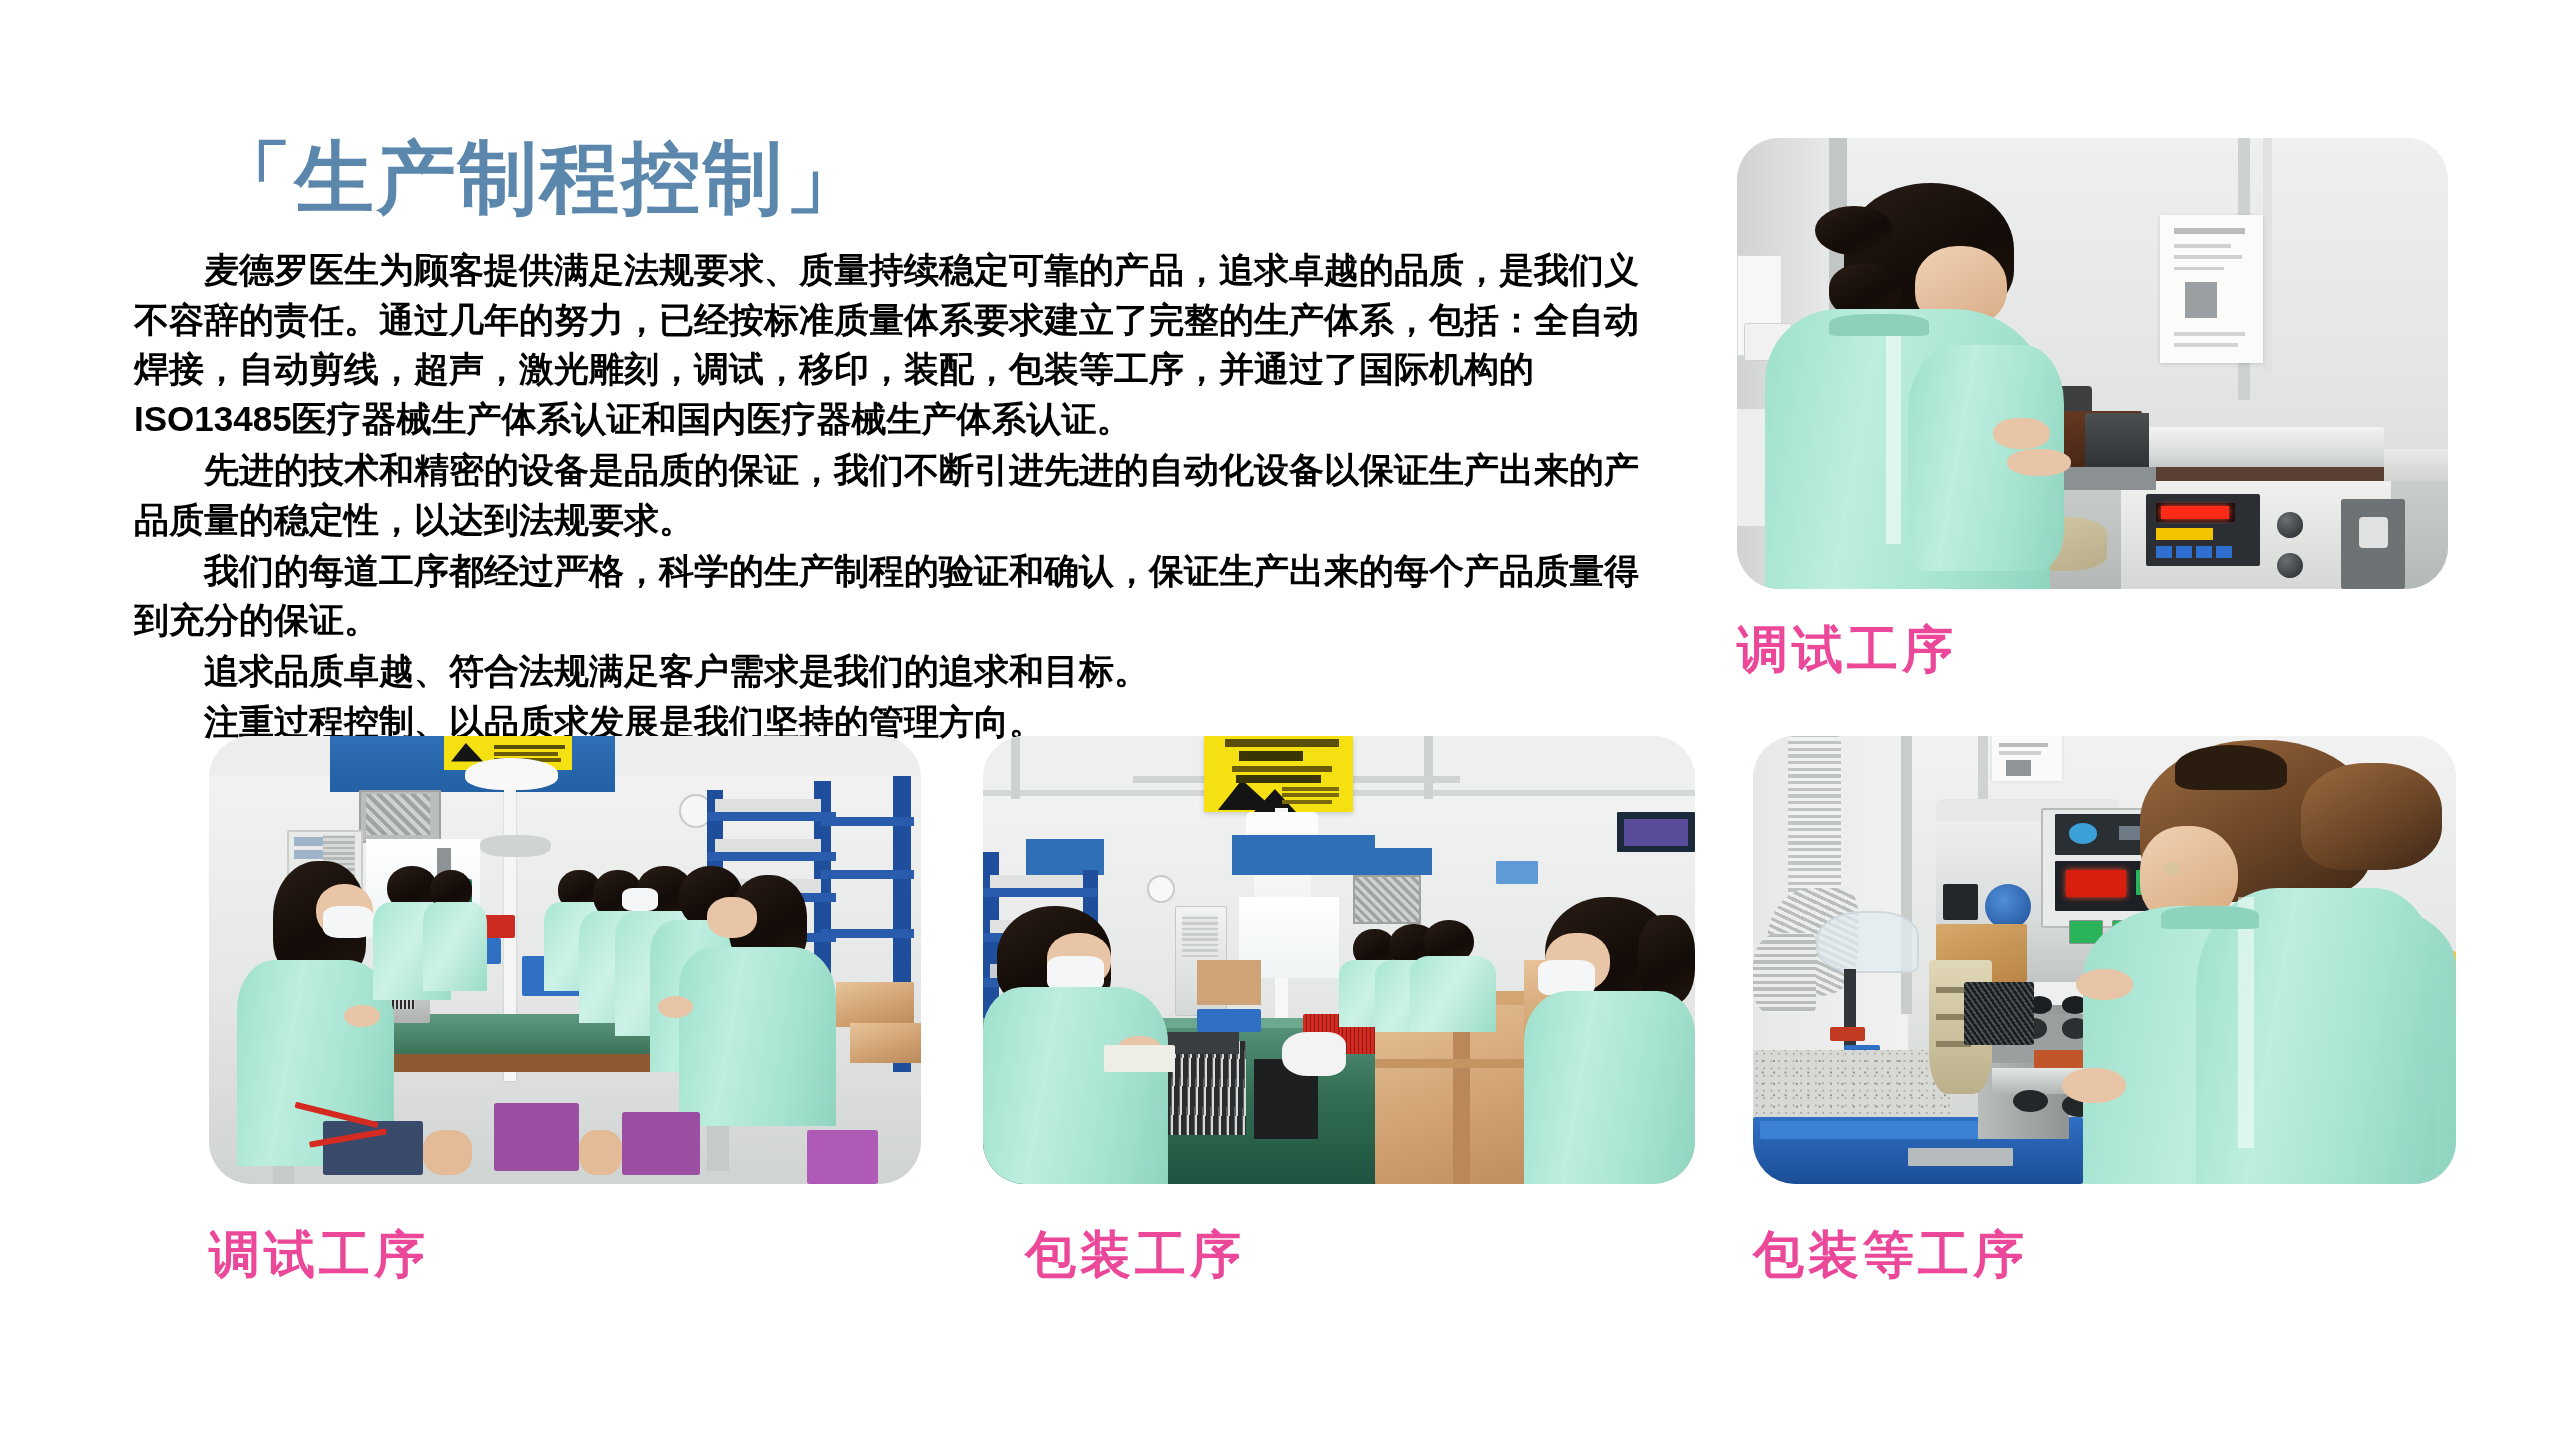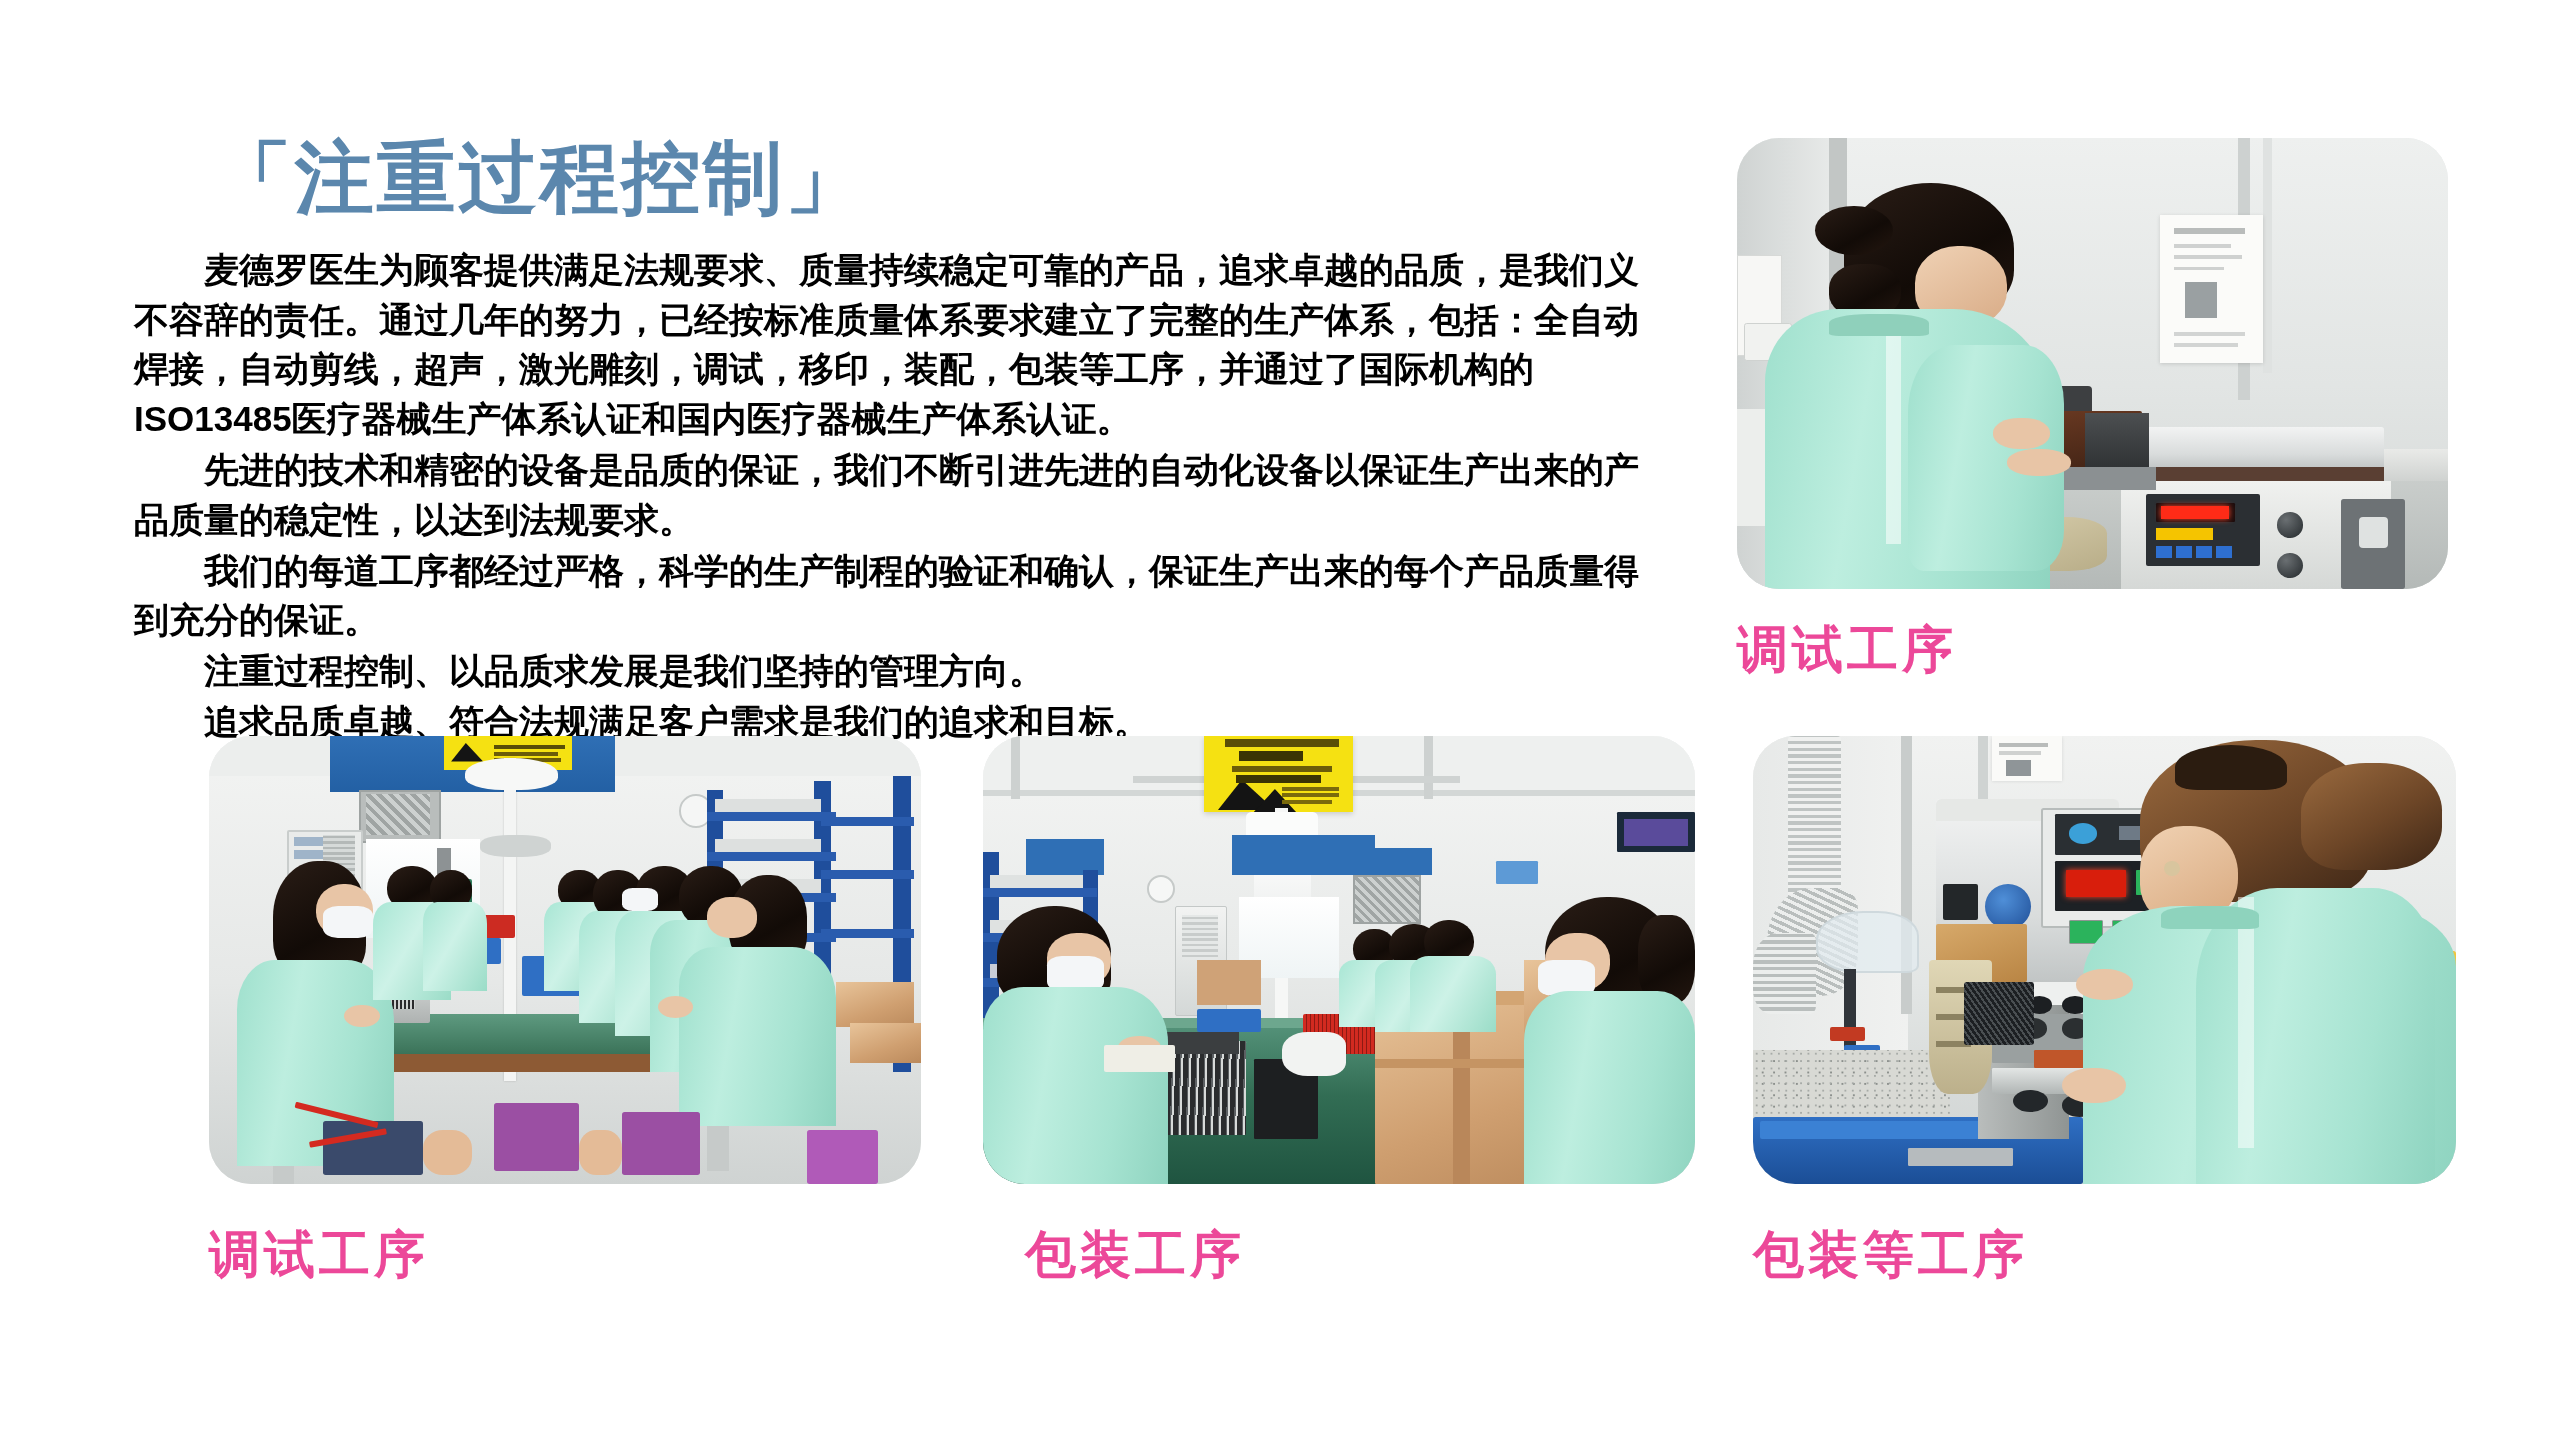--- a/index.html
+++ b/index.html
@@ -61,26 +61,26 @@
   .cartonbox{background:linear-gradient(160deg,#e8c49a 0%,#cf9f70 60%,#bb8a5c 100%);}
   .ylw{background:#f5e112;}
   .shelfblue{background:#1f4e9c;}
 </style>
 </head>
 <body>
 
 <div class="page">
 
   <div class="text-col">
-    <h1 class="title">「注重过程控制」</h1>
+    <h1 class="title">「生产制程控制」</h1>
     <p class="body-p">麦德罗医生为顾客提供满足法规要求、质量持续稳定可靠的产品，追求卓越的品质，是我们义不容辞的责任。通过几年的努力，已经按标准质量体系要求建立了完整的生产体系，包括：全自动焊接，自动剪线，超声，激光雕刻，调试，移印，装配，包装等工序，并通过了国际机构的ISO13485医疗器械生产体系认证和国内医疗器械生产体系认证。</p>
     <p class="body-p">先进的技术和精密的设备是品质的保证，我们不断引进先进的自动化设备以保证生产出来的产品质量的稳定性，以达到法规要求。</p>
     <p class="body-p">我们的每道工序都经过严格，科学的生产制程的验证和确认，保证生产出来的每个产品质量得到充分的保证。</p>
+    <p class="body-p">追求品质卓越、符合法规满足客户需求是我们的追求和目标。</p>
     <p class="body-p">注重过程控制、以品质求发展是我们坚持的管理方向。</p>
-    <p class="body-p">追求品质卓越、符合法规满足客户需求是我们的追求和目标。</p>
   </div>
 
   <div class="photo" id="photo-debug">
     <div class="scene">
 
       <div class="sh wall" style="inset:0;"></div>
       <div class="sh" style="left:0;top:0;width:14%;height:100%;background:linear-gradient(90deg,#cfd3d2,#e9ebea);"></div>
       <div class="sh" style="left:13%;top:0;width:2.5%;height:100%;background:#c2c6c5;"></div>
 
       <div class="sh" style="left:0;top:26%;width:6%;height:22%;background:#f7f7f5;border:1.3px solid #d7d9d7;"></div>

